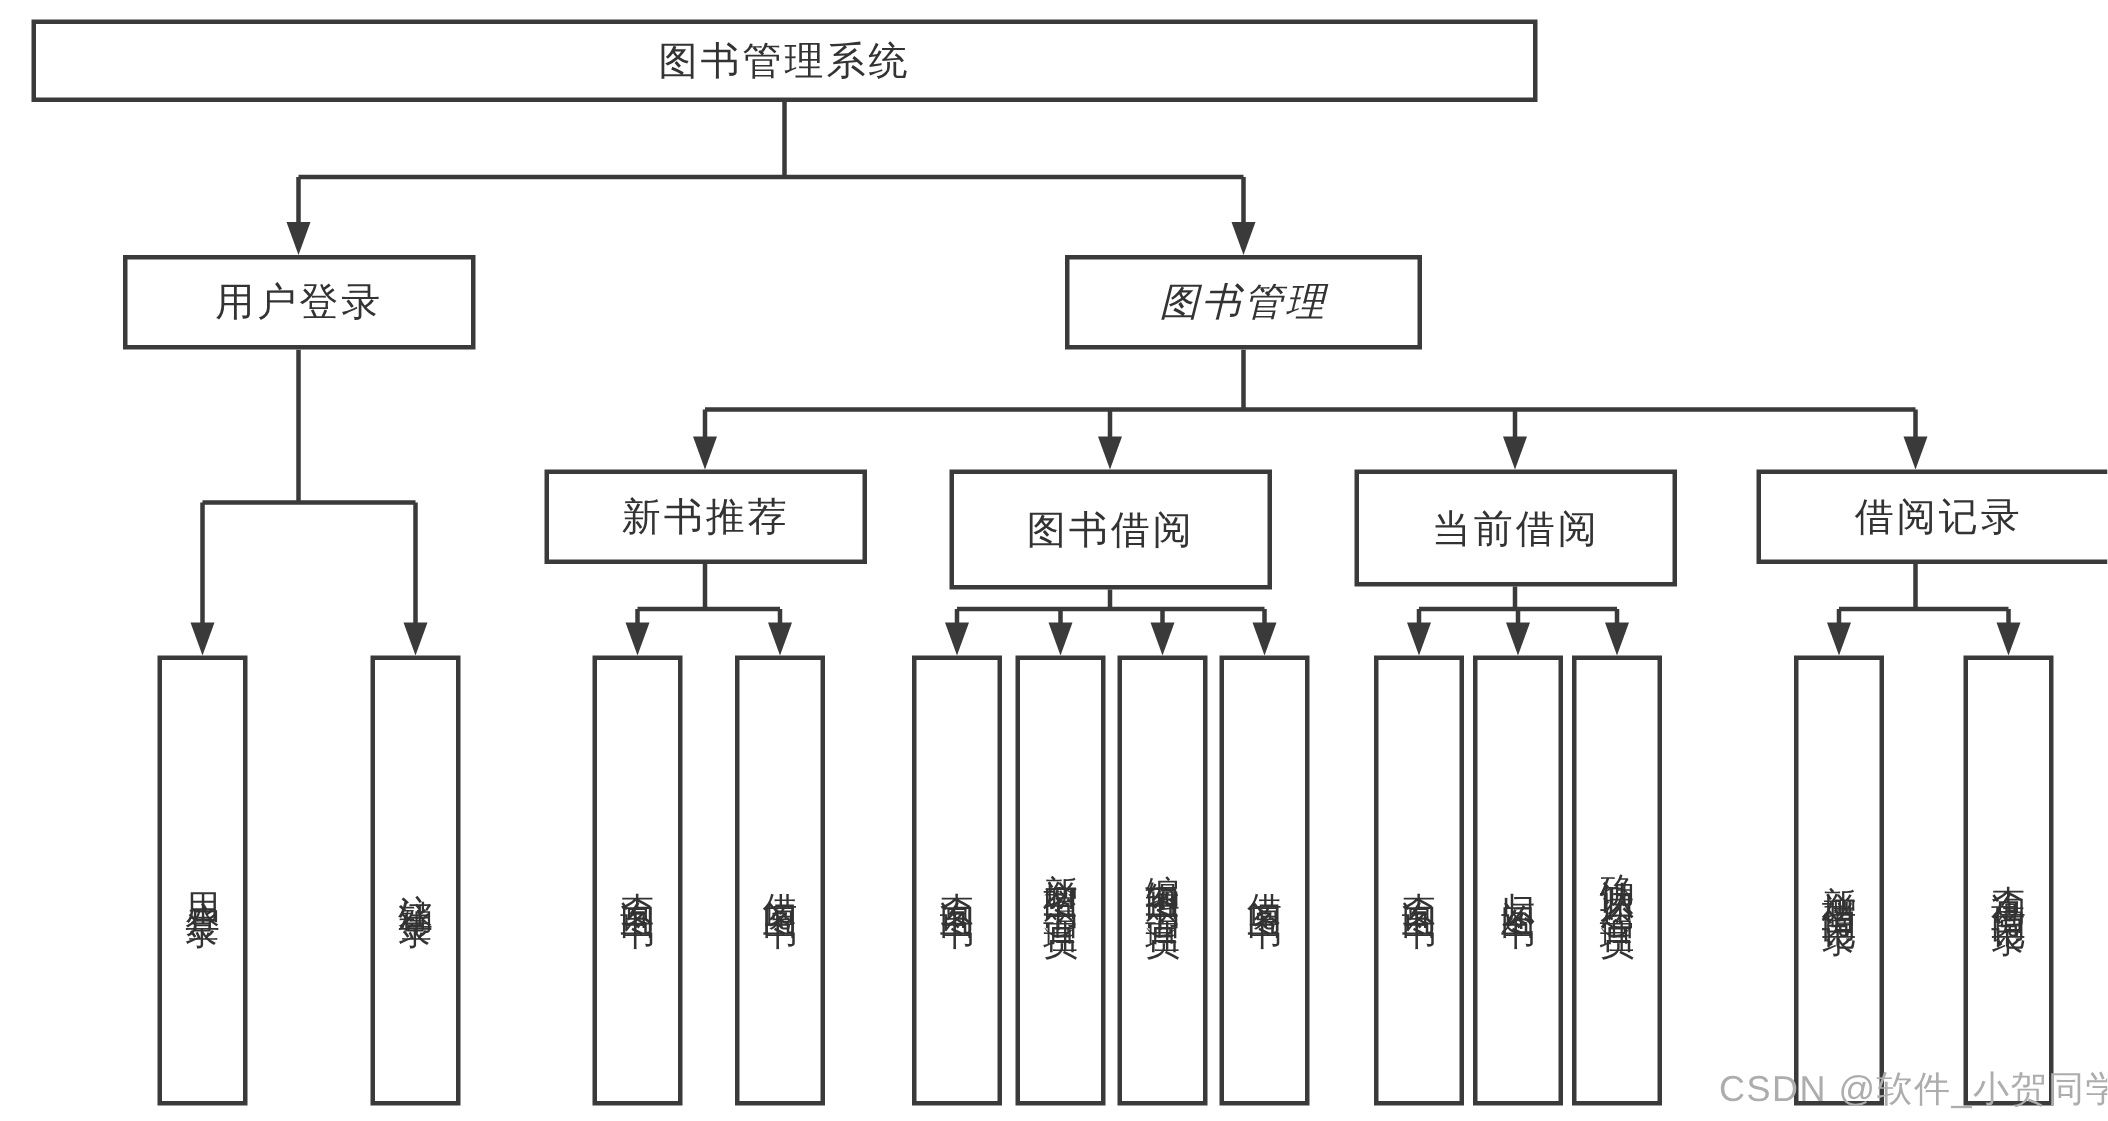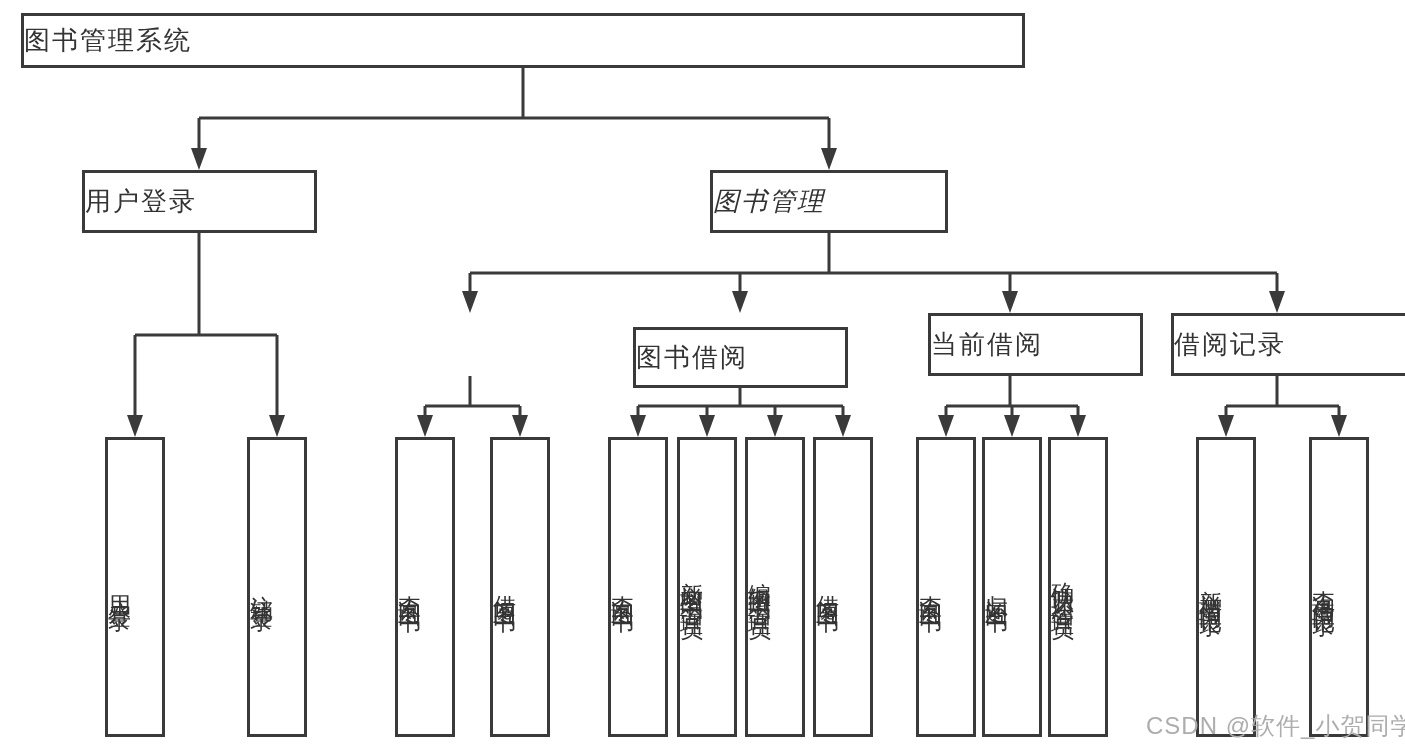--- a/index.html
+++ b/index.html
@@ -15,21 +15,21 @@
     background:var(--bg);
     font-family:"Liberation Sans","DejaVu Sans",sans-serif;
     overflow:hidden;
   }
   .wires{position:absolute;left:0;top:0;width:1405px;height:747px;}
   .node{
     position:absolute;
     box-sizing:border-box;
     background:#fff;
     border:3px solid var(--line);
-    display:flex;align-items:center;
+    display:flex;align-items:center;justify-content:center;
     color:var(--text);
     z-index:2;
   }
   .hnode span{
     font-size:26px;
     letter-spacing:2px;
     white-space:nowrap;
   }
   .leaf span{
     writing-mode:vertical-rl;
@@ -82,24 +82,27 @@
     <span>图书管理系统</span>
   </div>
 
   <div class="node hnode" style="left:82px;top:170px;width:235px;height:63px;">
     <span>用户登录</span>
   </div>
   <div class="node hnode" style="left:710px;top:170px;width:238px;height:63px;font-style:italic;">
     <span>图书管理</span>
   </div>
 
-  <div class="node hnode" style="left:633px;top:327px;width:215px;height:61px;">
+  <div class="node hnode" style="left:363px;top:313px;width:215px;height:63px;">
+    <span>新书推荐</span>
+  </div>
+  <div class="node hnode" style="left:633px;top:313px;width:215px;height:80px;">
     <span>图书借阅</span>
   </div>
-  <div class="node hnode" style="left:903px;top:313px;width:215px;height:63px;margin-left:25px;">
+  <div class="node hnode" style="left:903px;top:313px;width:215px;height:78px;">
     <span>当前借阅</span>
   </div>
   <div class="node hnode" style="left:1171px;top:313px;width:243px;height:63px;">
     <span>借阅记录</span>
   </div>
 
   <div class="node leaf" style="left:105px;top:437px;width:60px;height:300px;">
     <span>用户登录</span>
   </div>
   <div class="node leaf" style="left:247px;top:437px;width:60px;height:300px;">

